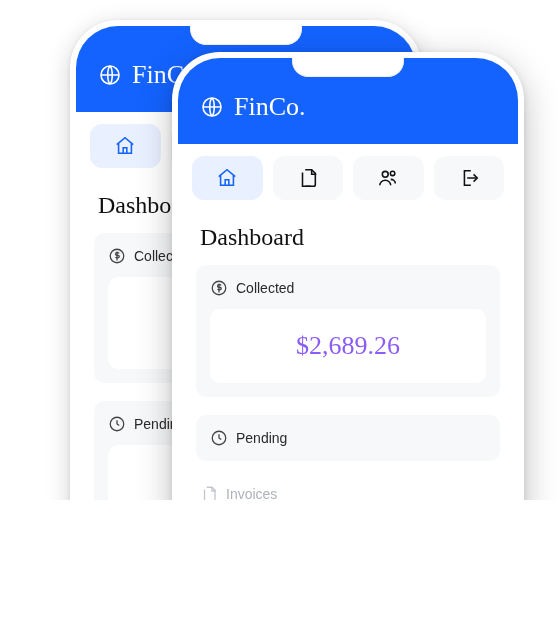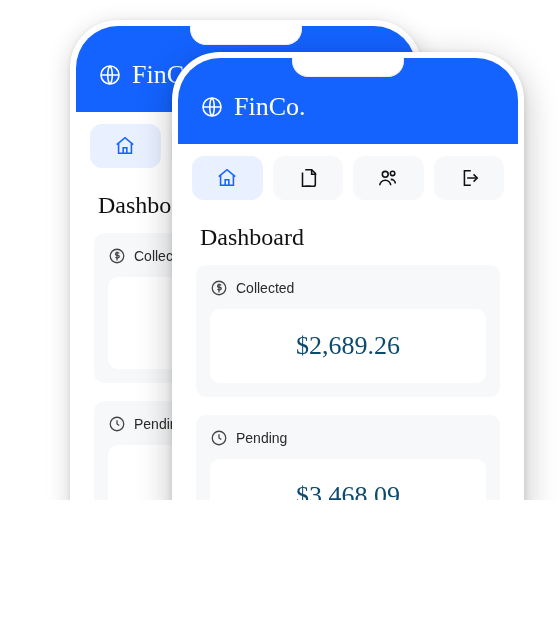--- a/index.html
+++ b/index.html
@@ -16,21 +16,21 @@
   .navbar{display:flex;gap:10px;padding:12px 14px;}
   .nav-item{flex:1;height:44px;border-radius:12px;background:#f7f8fa;display:flex;align-items:center;justify-content:center;}
   .nav-item.active{background:#e9f0ff;}
   .nav-item.active .nav-icon{stroke:#1463ff;}
   .nav-icon{width:22px;height:22px;stroke:#111;stroke-width:1.7;fill:none;}
   .content{padding:6px 18px 18px 18px;}
   .page-title{font-size:24px;margin:6px 4px 14px 4px;font-family:Georgia,serif;}
   .card{background:#f7f8fa;border-radius:10px;padding:14px 14px 14px 14px;margin-bottom:18px;}
   .card .row{display:flex;align-items:center;gap:8px;color:#2a2a2a;font-family:-apple-system,Segoe UI,Helvetica,Arial,sans-serif;font-size:14px;}
   .card .row .mini-icon{width:18px;height:18px;stroke:#444;stroke-width:1.7;fill:none;}
-  .amount-box{background:#fff;border-radius:10px;margin-top:12px;padding:22px 10px;text-align:center;font-family:Georgia,serif;font-size:26px;color:#0c4a6e;}
+  .amount-box{background:#fff;border-radius:10px;margin-top:12px;padding:22px 10px;text-align:center;font-family:Georgia,serif;font-size:26px;color:#8b5cf6;}
   .muted-row{display:flex;align-items:center;gap:8px;color:#aeb3bb;font-family:-apple-system,Segoe UI,Helvetica,Arial,sans-serif;font-size:14px;padding:6px 4px;}
   .muted-row .mini-icon{width:18px;height:18px;stroke:#c1c5cc;stroke-width:1.7;fill:none;}
   .phone.back .content .amount-box{height:48px;}
 </style>
 </head>
 <body>
 
 <div class="stage">
 
   <div class="phone back">
@@ -170,21 +170,20 @@
         </div>
 
         <div class="card">
           <div class="row">
             <svg class="mini-icon" viewBox="0 0 24 24">
                 <circle cx="12" cy="12" r="9"></circle>
                 <path d="M12 7v5l3 2"></path>
               </svg>
             <span>Pending</span>
           </div>
-          <div class="amount-box">$3,468.09</div>
         </div>
 
         <div class="muted-row">
           <svg class="mini-icon" viewBox="0 0 24 24">
               <path d="M9 3h7l4 4v12a2 2 0 0 1-2 2H9"></path>
               <path d="M16 3v5h5"></path>
               <path d="M6 6v15h9"></path>
             </svg>
           <span>Invoices</span>
         </div>

